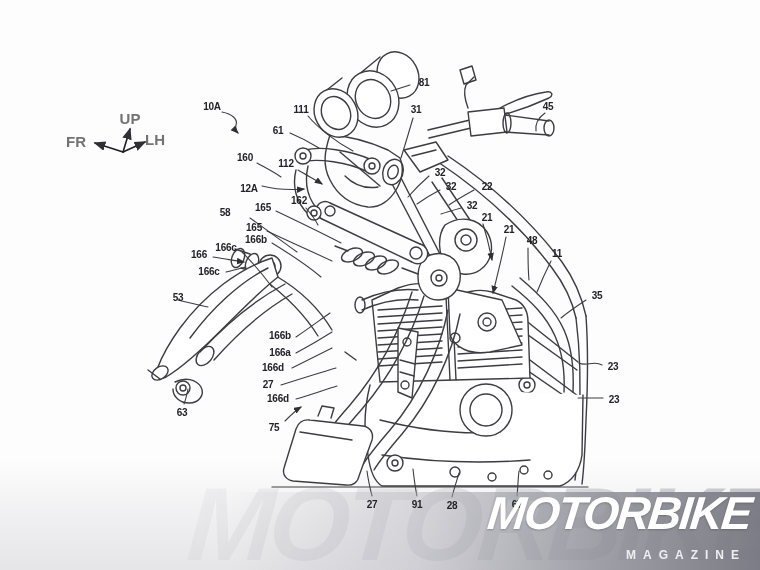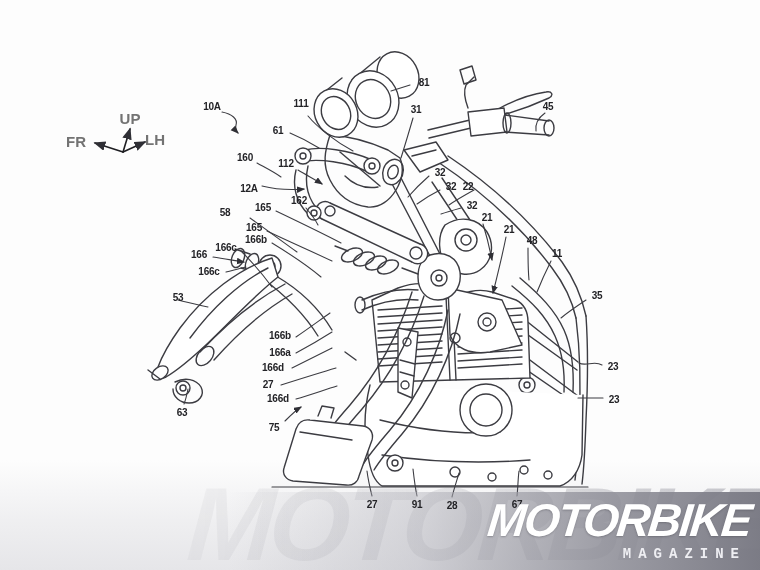--- a/index.html
+++ b/index.html
@@ -41,22 +41,22 @@
   }
   .logo{
     position:absolute;right:10px;bottom:8px;text-align:right;z-index:6;
   }
   .logo .title{
     font-size:46px;line-height:44px;font-weight:900;font-style:italic;
     letter-spacing:-2px;color:#ffffff;transform:skewX(-6deg);
     text-shadow:0 1px 2px rgba(60,60,70,.35);
   }
   .logo .subtitle{
-    margin-top:4px;font-size:14px;font-weight:700;letter-spacing:7px;
-    color:#eeeef2;padding-right:4px;font-family:Liberation Mono, monospace;
+    margin-top:13px;font-size:12px;font-weight:700;letter-spacing:7px;
+    color:#eeeef2;padding-right:4px;
   }
 </style>
 </head>
 <body>
 
 <div class="stage">
 
   <div class="floor-shade"></div>
 
   <svg class="draw" width="760" height="570" viewBox="0 0 760 570" fill="none" stroke="#3c3c42" stroke-width="1.4" stroke-linecap="round" stroke-linejoin="round">
@@ -294,40 +294,40 @@
 
   <div class="logo-band"></div>
 
   <span class="orient-label" style="left:130px;top:118px">UP</span>
   <span class="orient-label" style="left:76px;top:141px">FR</span>
   <span class="orient-label" style="left:155px;top:139px">LH</span>
 
   <div id="labels">
       <span class="label" style="left: 212px; top: 106px;">10A</span>
       <span class="label" style="left: 424px; top: 82px;">81</span>
-      <span class="label" style="left: 301px; top: 103px;">111</span>
+      <span class="label" style="left: 301px; top: 109px;">111</span>
       <span class="label" style="left: 416px; top: 109px;">31</span>
       <span class="label" style="left: 548px; top: 106px;">45</span>
       <span class="label" style="left: 278px; top: 130px;">61</span>
       <span class="label" style="left: 245px; top: 157px;">160</span>
       <span class="label" style="left: 286px; top: 163px;">112</span>
       <span class="label" style="left: 249px; top: 188px;">12A</span>
       <span class="label" style="left: 299px; top: 200px;">162</span>
       <span class="label" style="left: 225px; top: 212px;">58</span>
       <span class="label" style="left: 263px; top: 207px;">165</span>
       <span class="label" style="left: 254px; top: 227px;">165</span>
       <span class="label" style="left: 256px; top: 239px;">166b</span>
       <span class="label" style="left: 226px; top: 247px;">166c</span>
       <span class="label" style="left: 199px; top: 254px;">166</span>
       <span class="label" style="left: 209px; top: 271px;">166c</span>
       <span class="label" style="left: 166px; top: 297px; padding-left: 24px;">53</span>
       <span class="label" style="left: 182px; top: 412px;">63</span>
       <span class="label" style="left: 440px; top: 172px;">32</span>
       <span class="label" style="left: 451px; top: 186px;">32</span>
-      <span class="label" style="left: 468px; top: 186px;">22</span>
+      <span class="label" style="left: 487px; top: 186px;">22</span>
       <span class="label" style="left: 472px; top: 205px;">32</span>
       <span class="label" style="left: 487px; top: 217px;">21</span>
       <span class="label" style="left: 509px; top: 229px;">21</span>
       <span class="label" style="left: 532px; top: 240px;">48</span>
       <span class="label" style="left: 557px; top: 253px;">11</span>
       <span class="label" style="left: 597px; top: 295px;">35</span>
       <span class="label" style="left: 613px; top: 366px;">23</span>
       <span class="label" style="left: 614px; top: 399px;">23</span>
       <span class="label" style="left: 280px; top: 335px;">166b</span>
       <span class="label" style="left: 280px; top: 352px;">166a</span>

